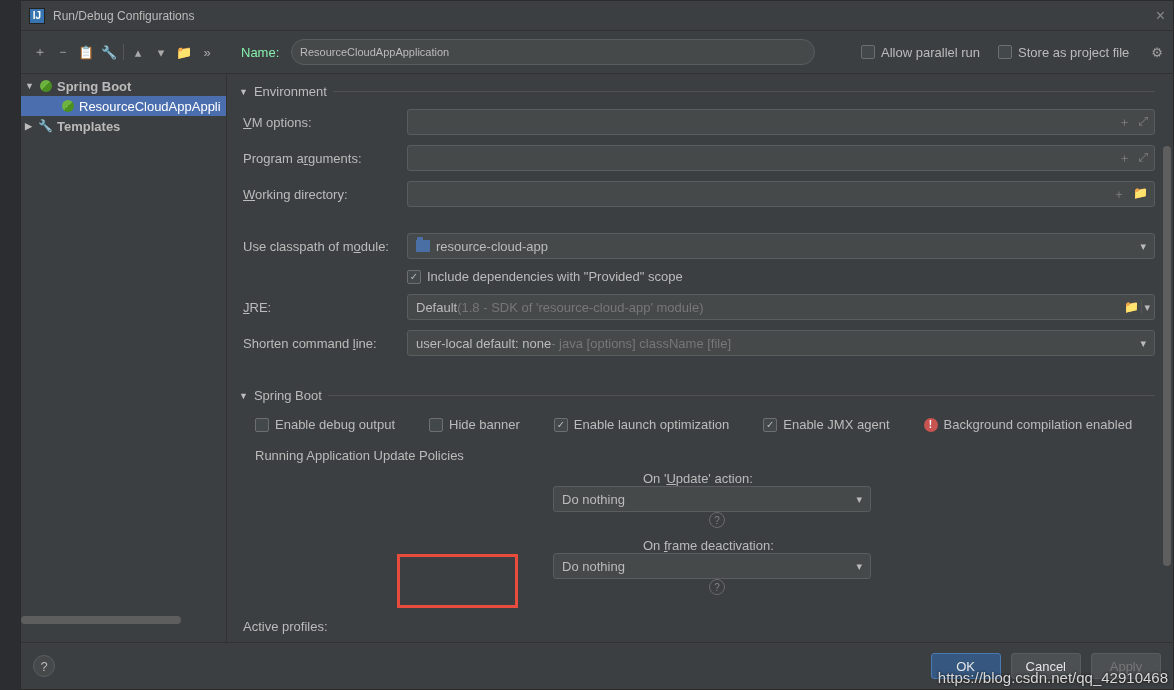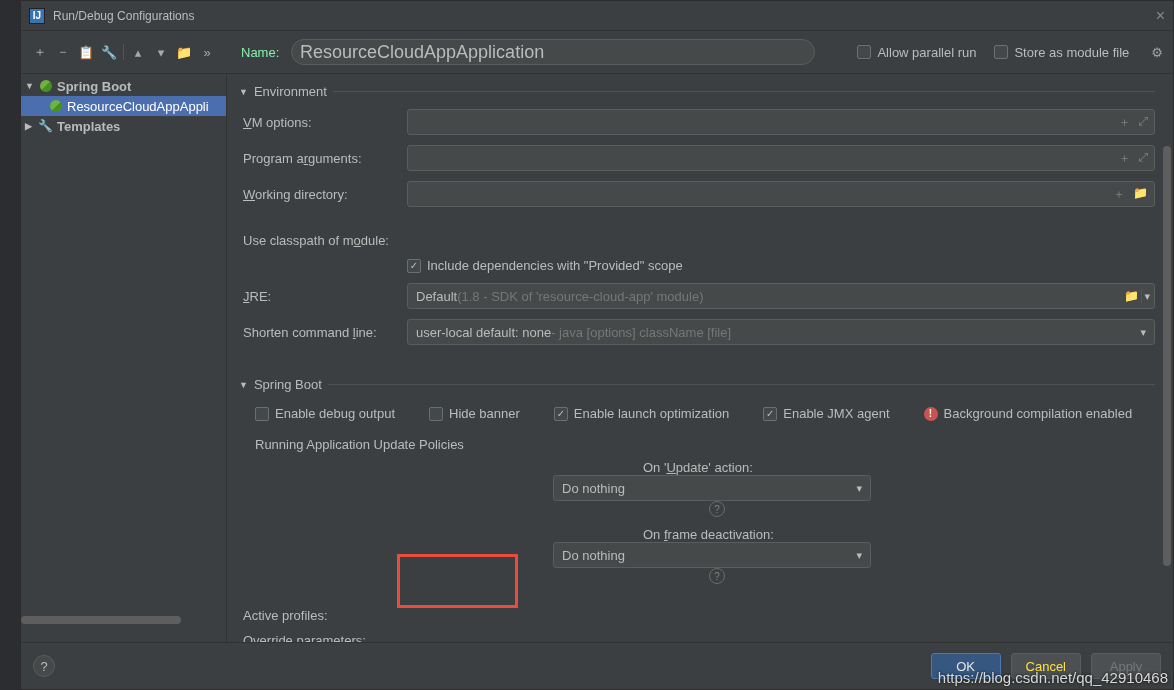--- a/index.html
+++ b/index.html
@@ -60,21 +60,21 @@
 .tb-sep { width: 1px; height: 16px; background: #555; }
 .name-label { min-width: 42px; color: #86efac; }
 .name-input {
   flex: 0 0 524px;
   background: #45494a;
   border: 1px solid #5a5d5e;
   border-radius: 13px;
   height: 26px;
   color: #bbbbbb;
   padding: 0 8px;
-  font-size: 18px;
+  font-size: 11px;
 }
 .top-checks { margin-left: auto; display: flex; gap: 18px; align-items: flex-end; }
 .chk { display: flex; align-items: center; gap: 6px; cursor: pointer; }
 .chk-box {
   width: 14px; height: 14px;
   border: 1px solid #6e6e6e;
   background: #43494a;
   border-radius: 2px;
   display: flex; align-items: center; justify-content: center;
   font-size: 10px; color: #bbbbbb;
@@ -96,21 +96,21 @@
   display: flex; align-items: center;
   height: 20px;
   padding: 0 4px;
   gap: 4px;
   cursor: pointer;
   color: #bbbbbb;
 }
 .tree-item .arrow { width: 10px; font-size: 9px; color: #bbbbbb; }
 .tree-icon { width: 14px; height: 14px; display:flex; align-items:center; justify-content:center; }
 .tree-item.lvl1 { padding-left: 4px; font-weight: bold; }
-.tree-item.lvl2 { padding-left: 28px; font-weight: normal; }
+.tree-item.lvl2 { padding-left: 40px; font-weight: normal; }
 .tree-item.selected { background: #4b6eaf; color: #fff; }
 .leaf-icon {
   width: 12px; height: 12px; border-radius: 50%;
   background: linear-gradient(135deg, #6db33f 50%, #4a9020 50%);
 }
 .wrench-icon { color: #9e9e9e; font-size: 12px; }
 
 .main {
   flex: 1;
   padding: 4px 18px 8px 16px;
@@ -219,21 +219,21 @@
 .footer .btns { margin-left: auto; display: flex; gap: 10px; }
 .btn {
   height: 26px; min-width: 70px;
   border-radius: 3px;
   display: flex; align-items: center; justify-content: center;
   cursor: pointer;
   font-size: 13px;
   padding: 0 14px;
   border: 1px solid #5a5d5e;
   background: #4c5052;
-  color: #fde047;
+  color: #e5e5e5;
 }
 .btn.primary { background: #365880; border-color: #4a79b1; color: #e6e6e6; }
 .btn.disabled { color: #777; cursor: default; }
 
 .watermark {
   position: absolute;
   right: 6px; bottom: 4px;
   color: #d8d8d8;
   font-size: 15px;
   text-shadow: 0 0 3px #000;
@@ -301,21 +301,21 @@
     </div>
     <span class="name-label"><span class="u">N</span>ame:</span>
     <input class="name-input" value="ResourceCloudAppApplication" style="">
     <div class="top-checks">
       <label class="chk">
         <span class="chk-box"></span>
         <span>Allow parallel run</span>
       </label>
       <label class="chk">
         <span class="chk-box"></span>
-        <span>Store as module file</span>
+        <span>Store as project file</span>
       </label>
       <span class="gear">⚙</span>
     </div>
   </div>
 
   <div class="body">
 
     <div class="sidebar">
       <div class="tree-item lvl1">
         <span class="arrow">▼</span>
@@ -376,20 +376,24 @@
               <span>📁</span>
             </span>
         </div>
       </div>
 
 
       <div style="height:16px"></div>
 
       <div class="form-row">
         <span class="form-label">Use classpath of m<span class="u">o</span>dule:</span>
+        <div class="form-input dropdown">
+          <span class="module-icon"></span>
+          <span>resource-cloud-app</span>
+        </div>
       </div>
 
       <div class="form-row" style="padding-left:164px;">
         <label class="chk">
           <span class="chk-box checked"></span>
           <span>Include dependencies with "Provided" scope</span>
         </label>
       </div>
 
       <div class="form-row">

